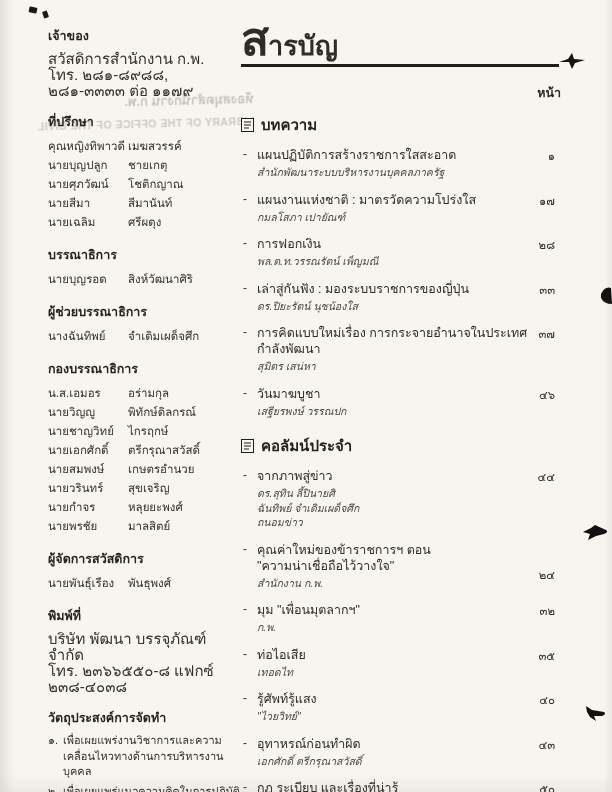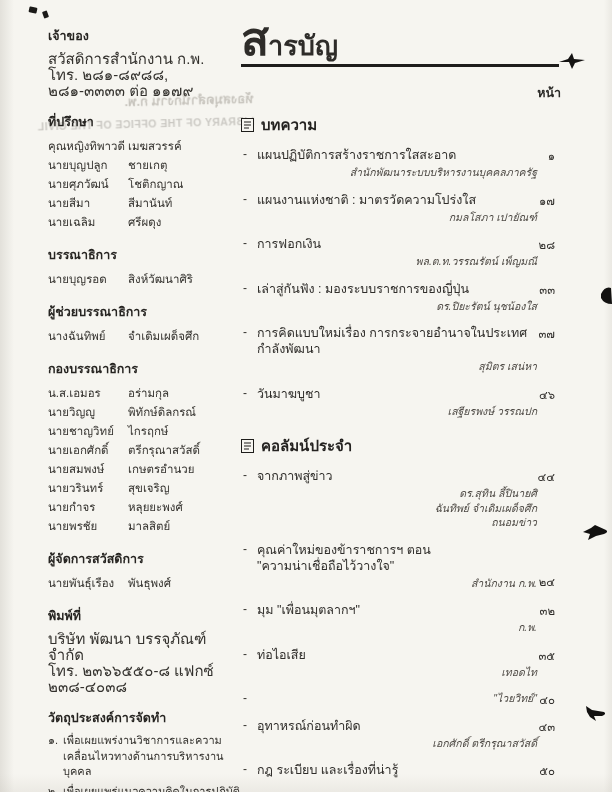--- a/index.html
+++ b/index.html
@@ -49,23 +49,23 @@
   }
   .toc-section{margin-bottom:16px;}
   .sec-head{display:flex;align-items:center;gap:7px;margin-bottom:10px;}
   .sec-head .sec-title{font-size:15px;font-weight:bold;color:#242220;}
   .sec-icon{width:13px;height:14px;flex:none;}
   .toc-item{position:relative;padding-left:16px;margin-bottom:12px;padding-right:70px;}
   .toc-item::before{content:"-";position:absolute;left:2px;top:0;font-size:12px;color:#34322e;}
   .ti-title{font-size:12.5px;line-height:16px;color:#2f2d2a;}
   .ti-title2{font-size:12.5px;line-height:16px;color:#2f2d2a;}
   .ti-authors{margin-top:2px;}
-  .ti-author{font-size:10.5px;line-height:14.5px;font-style:italic;color:#4c4843;text-align:right;}
+  .ti-author{font-size:10.5px;line-height:14.5px;font-style:italic;color:#4c4843;}
   .pg{position:absolute;right:52px;top:0;font-size:11.5px;color:#2f2d2a;}
-  .pg.on2{top:31px;}
+  .pg.on2{top:24px;}
   
   .ink{position:absolute;pointer-events:none;}
   .speck{position:absolute;background:#1b1a18;border-radius:1px;}
 </style>
 </head>
 <body>
 
 <div class="page">
 
   <div class="speck" style="left:29px;top:7px;width:8px;height:6px;transform:rotate(12deg);"></div>
@@ -277,20 +277,21 @@
             </div>
           </div>
           <div class="toc-item">
             <div class="ti-title">ท่อไอเสีย</div>
             <div class="pg">๓๕</div>
             <div class="ti-authors">
               <div class="ti-author">เทอดไท</div>
             </div>
           </div>
           <div class="toc-item">
+            <div class="ti-title">รู้ศัพท์รู้แสง</div>
             <div class="pg">๔๐</div>
             <div class="ti-authors">
               <div class="ti-author">"ไวยวิทย์"</div>
             </div>
           </div>
           <div class="toc-item">
             <div class="ti-title">อุทาหรณ์ก่อนทำผิด</div>
             <div class="pg">๔๓</div>
             <div class="ti-authors">
               <div class="ti-author">เอกศักดิ์ ตรีกรุณาสวัสดิ์</div>

